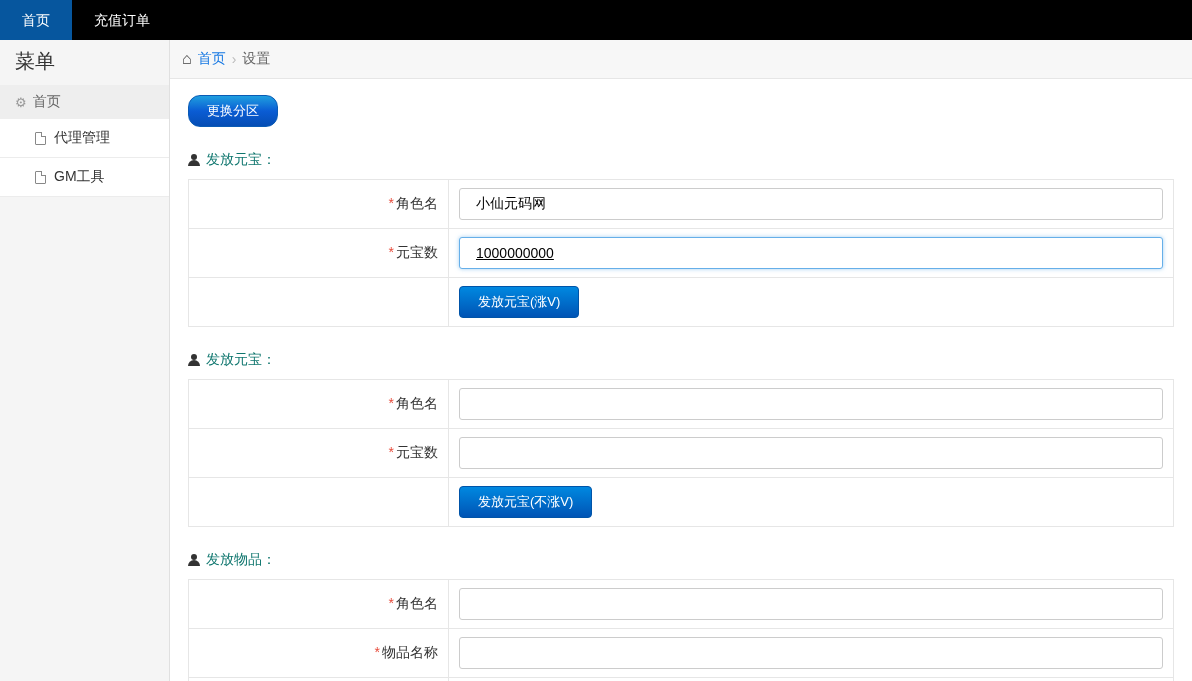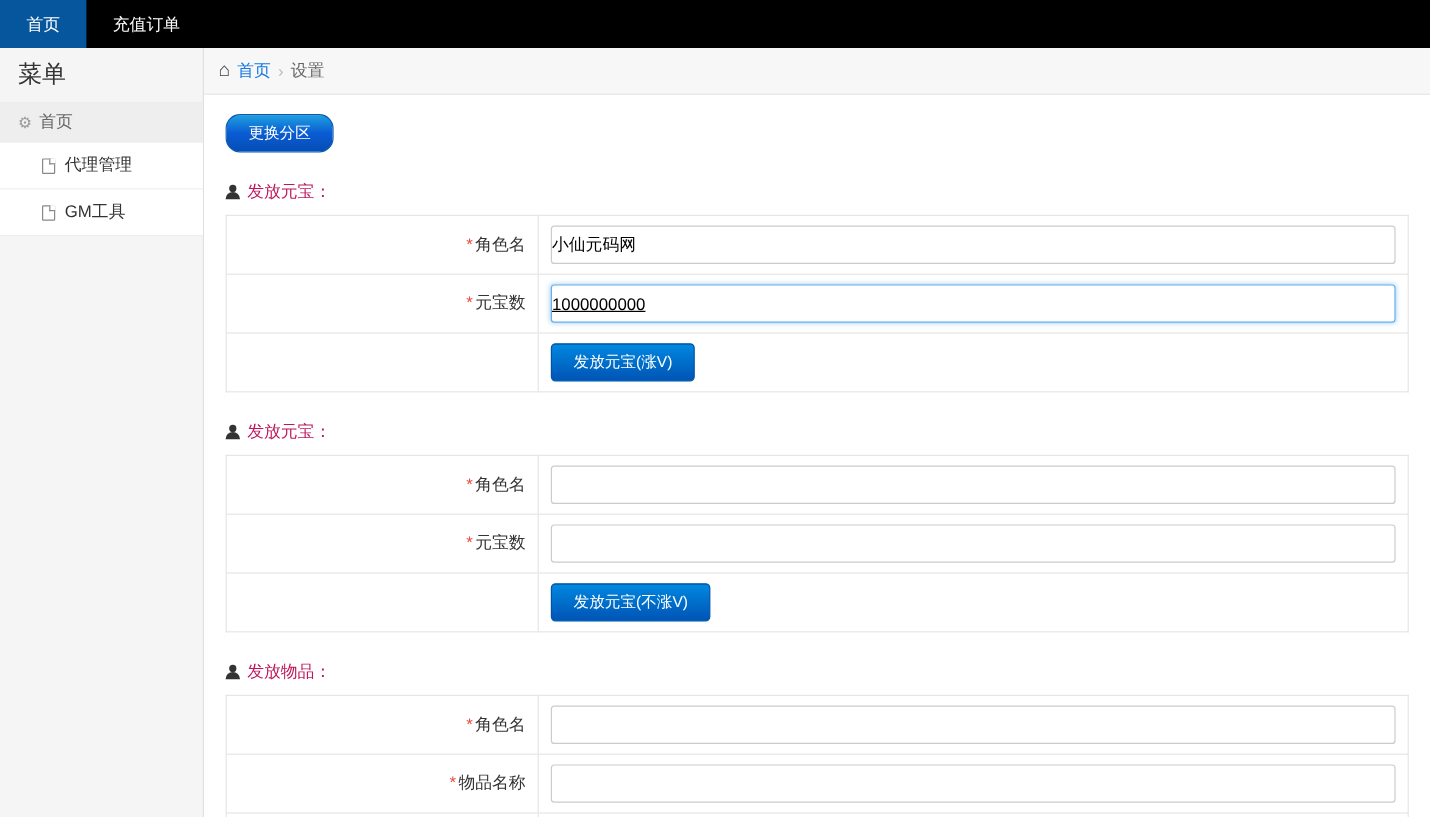--- a/index.html
+++ b/index.html
@@ -16,29 +16,29 @@
 .icon-file { display: inline-block; width: 11px; height: 13px; border: 1px solid #888; border-radius: 1px; position: relative; }
 .icon-file::before { content: ""; position: absolute; top: -1px; right: -1px; width: 4px; height: 4px; background: #fff; border-left: 1px solid #888; border-bottom: 1px solid #888; }
 .main { flex: 1; }
 .breadcrumb { background: #f7f7f7; border-bottom: 1px solid #e6e6e6; padding: 10px 12px; display: flex; align-items: center; gap: 6px; color: #666; }
 .breadcrumb a { color: #1678e3; text-decoration: none; }
 .icon-home::before { content: "⌂"; font-size: 16px; color: #444; }
 .bc-sep { color: #bbb; }
 .content { padding: 16px 18px; }
 .btn-gradient { display: inline-block; padding: 6px 18px; color: #fff; background: linear-gradient(to bottom, #1f9fdf 0%, #0a5cd4 50%, #054db4 100%); border: 1px solid #0a5bb5; border-radius: 12px; cursor: pointer; font-size: 13px; }
 .section { margin-top: 24px; }
-.section-title { display: flex; align-items: center; gap: 6px; margin-bottom: 10px; color: #be185d; font-size: 14px; }
+.section-title { display: flex; align-items: center; gap: 6px; margin-bottom: 10px; color: #0f766e; font-size: 14px; }
 .icon-user { display: inline-block; width: 12px; height: 12px; position: relative; }
 .icon-user::before { content: ""; position: absolute; top: 0; left: 3px; width: 6px; height: 6px; border-radius: 50%; background: #333; }
 .icon-user::after { content: ""; position: absolute; bottom: 0; left: 0; width: 12px; height: 6px; border-radius: 6px 6px 0 0; background: #333; }
 .form-table { width: 100%; border-collapse: collapse; border: 1px solid #e6e6e6; }
 .form-table td { border: 1px solid #e6e6e6; padding: 8px 10px; vertical-align: middle; }
 .form-table td.label-cell { width: 260px; text-align: right; color: #333; background: #fff; }
 .req { color: #e74c3c; margin-right: 2px; }
-.form-input { width: 100%; height: 32px; padding: 4px 0; border: 1px solid #ccc; border-radius: 3px; font-size: 14px; outline: none; }
+.form-input { width: 100%; height: 32px; padding: 4px 16px; border: 1px solid #ccc; border-radius: 3px; font-size: 14px; outline: none; }
 .form-input.focused { border-color: #66afe9; box-shadow: 0 0 4px rgba(102,175,233,.6); text-decoration: underline; }
 .btn-primary { display: inline-block; padding: 6px 18px; background: #006dcc; background: linear-gradient(to bottom, #0088e0, #0054b5); border: 1px solid #0054a8; color: #fff; border-radius: 4px; cursor: pointer; font-size: 13px; }
 </style>
 </head>
 <body>
 
 <div class="topbar">
   <div class="topbar-item active">首页</div>
   <div class="topbar-item">充值订单</div>
 </div>

